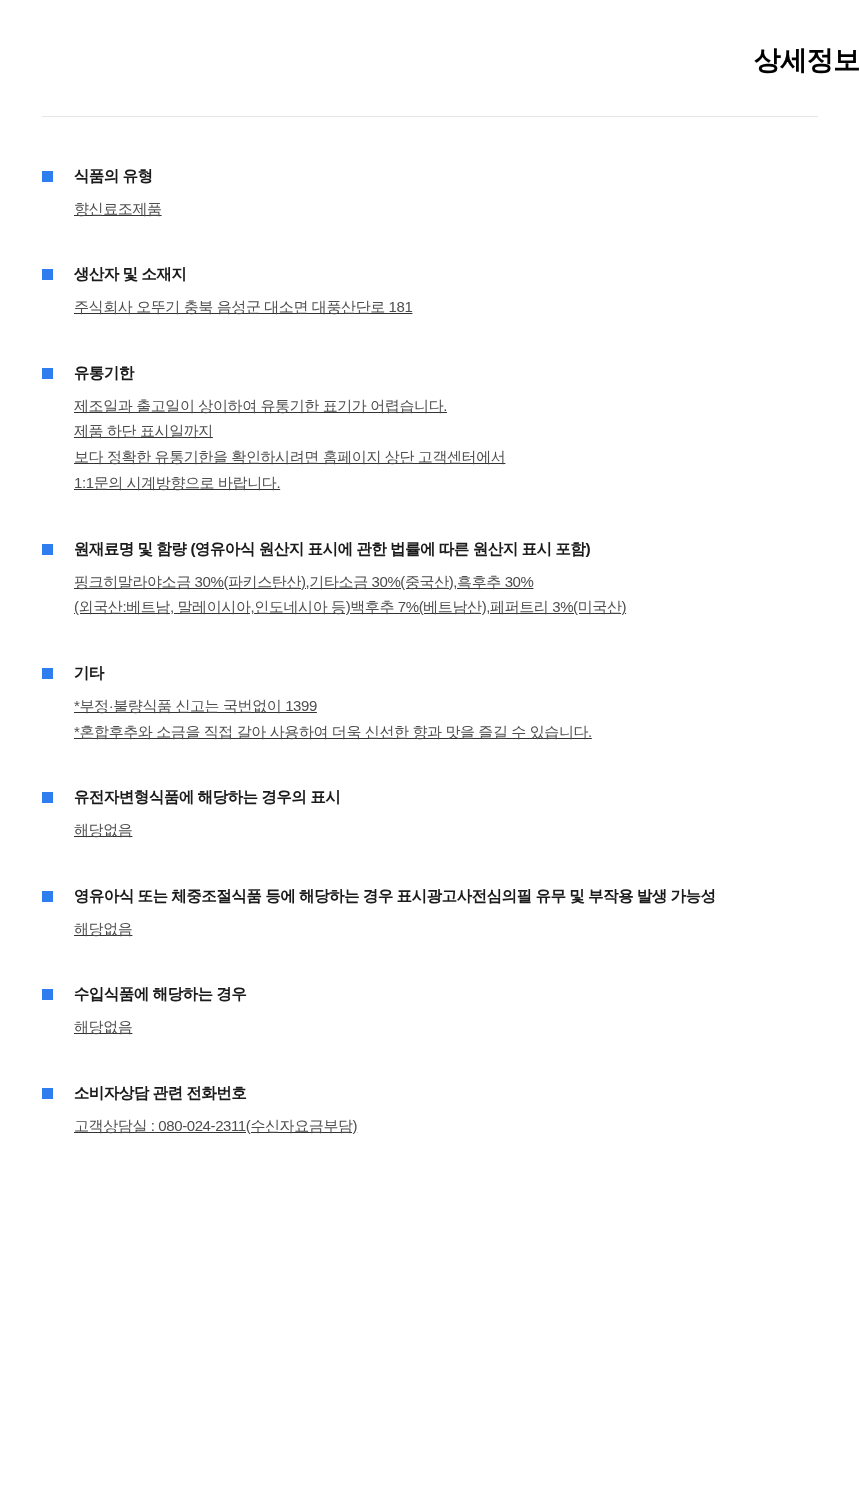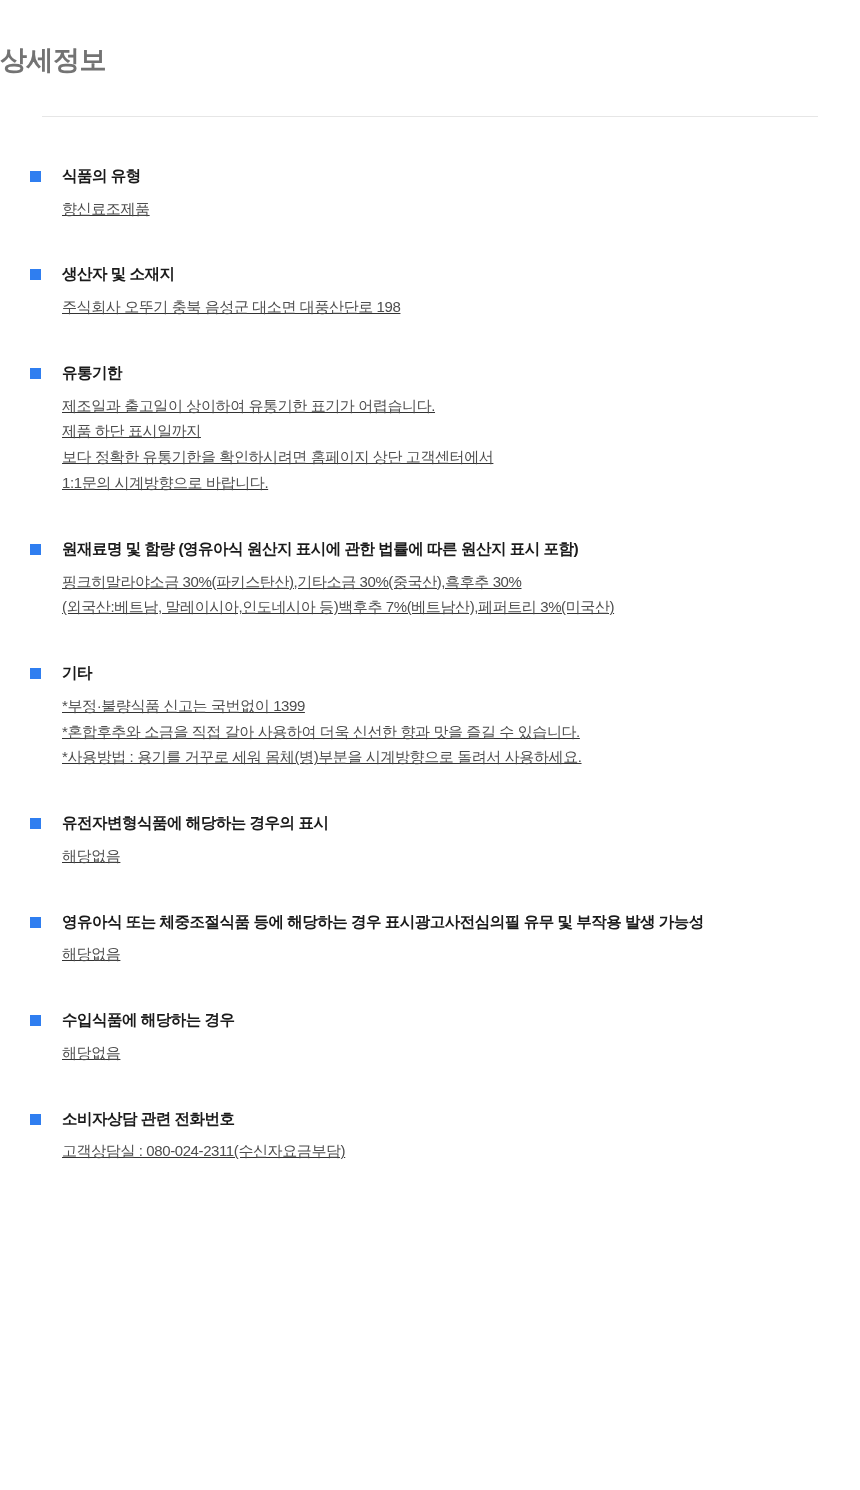--- a/index.html
+++ b/index.html
@@ -15,36 +15,36 @@
     -webkit-font-smoothing: antialiased;
   }
   .page {
     width: 860px;
     min-height: 1490px;
     box-sizing: border-box;
     padding: 0;
     position: relative;
   }
   .page-title {
-    text-align: left;
+    text-align: right;
     font-size: 27px;
     font-weight: bold;
-    color: #737373;
+    color: #000000;
     letter-spacing: -0.5px;
     padding-top: 42px;
     padding-bottom: 0;
     margin: 0;
   }
   .title-rule {
     height: 1px;
     background: #e6e6e6;
     margin: 38px 42px 0 42px;
   }
   .info-list {
-    margin: 4px;
+    margin: 16px;
     padding: 0 42px 60px 24px;
     list-style: none;
   }
   .info-item {
     position: relative;
     padding-left: 34px;
     margin-top: 42px;
   }
   .info-item:first-child {
     margin-top: 48px;
@@ -95,21 +95,21 @@
         <span class="bullet" style="background: rgb(47, 126, 240);"></span>
         <div class="info-label">식품의 유형</div>
         <ul class="info-values">
           <li>향신료조제품</li>
         </ul>
       </li>
       <li class="info-item">
         <span class="bullet" style="background: rgb(47, 126, 240);"></span>
         <div class="info-label">생산자 및 소재지</div>
         <ul class="info-values">
-          <li>주식회사 오뚜기  충북 음성군 대소면 대풍산단로 198</li>
+          <li>주식회사 오뚜기  충북 음성군 대소면 대풍산단로 181</li>
         </ul>
       </li>
       <li class="info-item">
         <span class="bullet" style="background: rgb(47, 126, 240);"></span>
         <div class="info-label">유통기한</div>
         <ul class="info-values">
           <li>제조일과 출고일이 상이하여 유통기한 표기가 어렵습니다.</li>
           <li>제품 하단 표시일까지</li>
           <li>보다 정확한 유통기한을 확인하시려면 홈페이지 상단 고객센터에서</li>
           <li>1:1문의 시계방향으로 바랍니다.</li>
@@ -122,21 +122,20 @@
           <li>핑크히말라야소금 30%(파키스탄산),기타소금 30%(중국산),흑후추 30%</li>
           <li>(외국산:베트남, 말레이시아,인도네시아 등)백후추 7%(베트남산),페퍼트리 3%(미국산)</li>
         </ul>
       </li>
       <li class="info-item">
         <span class="bullet" style="background: rgb(47, 126, 240);"></span>
         <div class="info-label">기타</div>
         <ul class="info-values">
           <li>*부정·불량식품 신고는 국번없이 1399</li>
           <li>*혼합후추와 소금을 직접 갈아 사용하여 더욱 신선한 향과 맛을 즐길 수 있습니다.</li>
-          <li>*사용방법 : 용기를 거꾸로 세워 몸체(병)부분을 시계방향으로 돌려서 사용하세요.</li>
         </ul>
       </li>
       <li class="info-item">
         <span class="bullet" style="background: rgb(47, 126, 240);"></span>
         <div class="info-label">유전자변형식품에 해당하는 경우의 표시</div>
         <ul class="info-values">
           <li>해당없음</li>
         </ul>
       </li>
       <li class="info-item">

